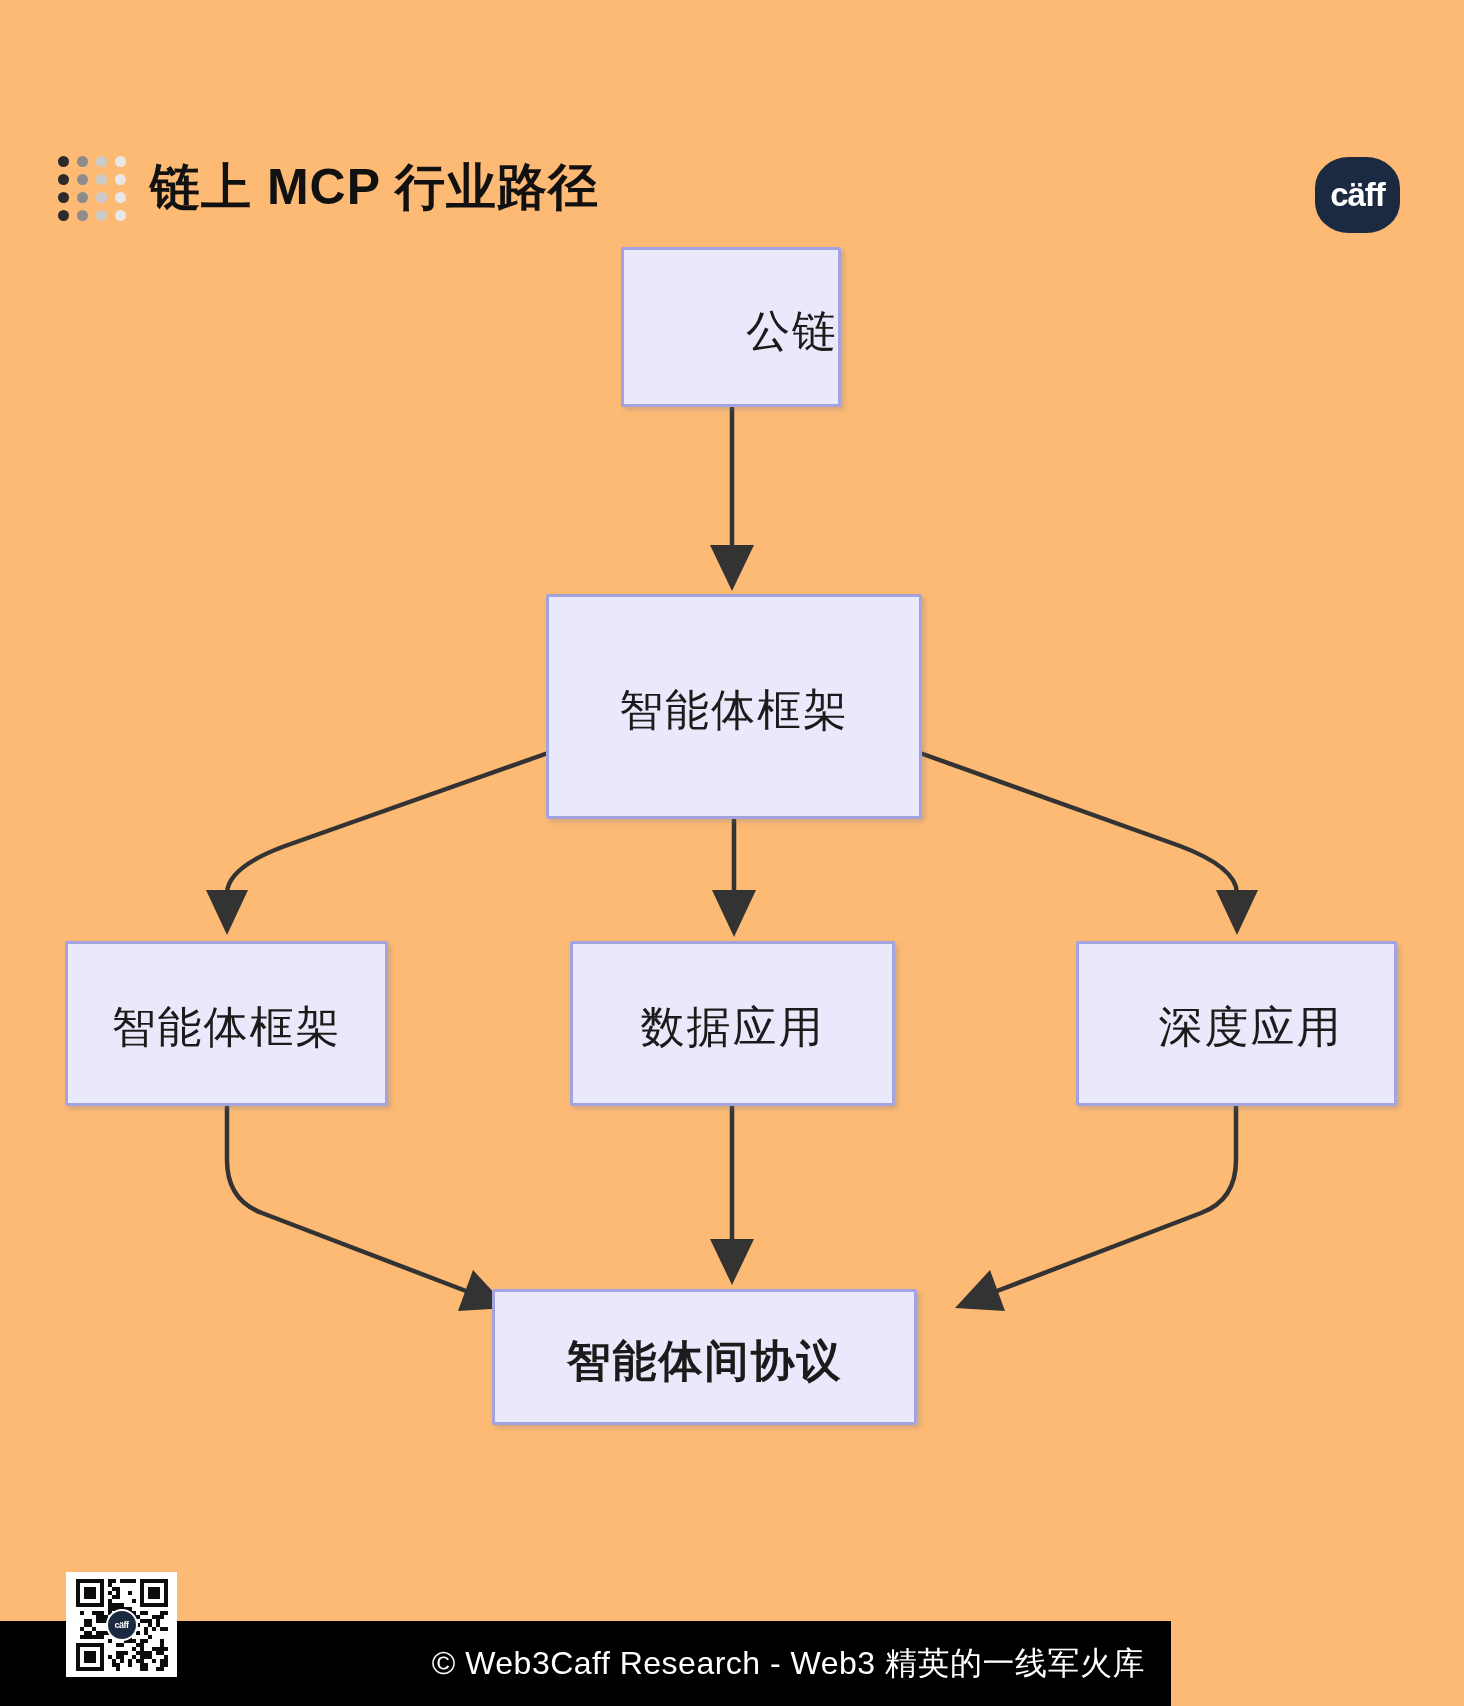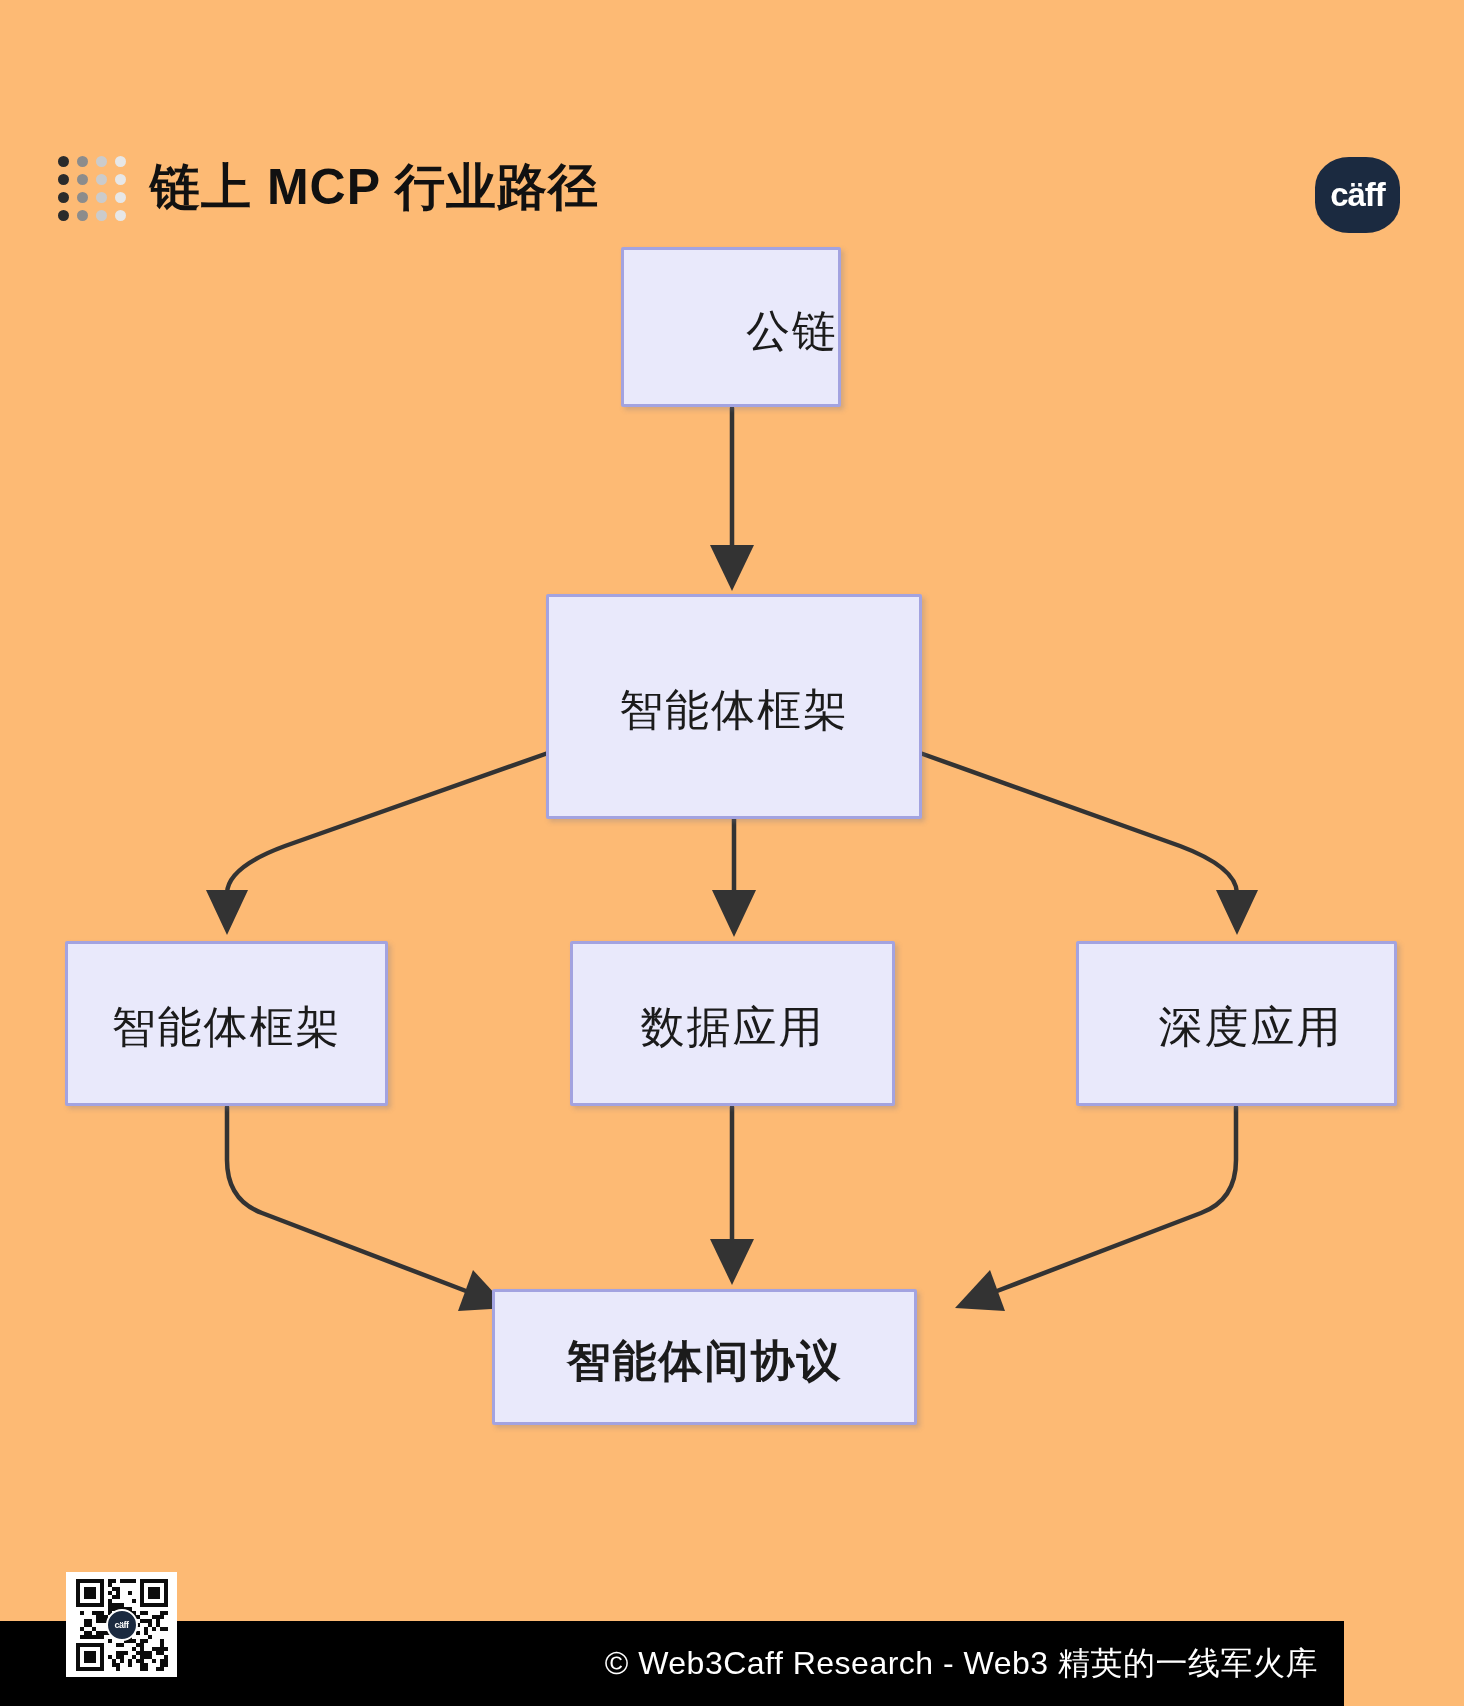--- a/index.html
+++ b/index.html
@@ -48,21 +48,21 @@
   #node-app-store      {left:65px;  top:941px; width:323px;height:165px;}
   #node-data-app       {left:570px; top:941px; width:325px;height:165px;}
   #node-deep-app       {left:1076px;top:941px; width:321px;height:165px;padding-left:28px;}
   #node-protocol       {left:492px; top:1289px;width:425px;height:136px;font-weight:bold;}
   
   #flow-arrows{position:absolute;left:0;top:0;pointer-events:none;}
   #flow-arrows path{fill:none;stroke:var(--arrow-color,#333);stroke-width:4.5px;stroke-linecap:round;}
   #flow-arrows polygon{fill:var(--arrow-color,#333);stroke:none;}
   
   .footer-bar{
-    position:absolute;left:0;top:1621px;width:1344px;height:85px;
+    position:absolute;left:0;top:1621px;width:1171px;height:85px;
     background:var(--footer-bg,#000);
     display:flex;align-items:center;justify-content:flex-end;
   }
   .footer-text{
     color:#fff;font-size:32px;padding-right:26px;letter-spacing:.5px;white-space:nowrap;
   }
   
   .qr-tile{
     position:absolute;left:66px;top:1572px;width:111px;height:105px;
     background:#fff;display:flex;align-items:center;justify-content:center;z-index:2;

